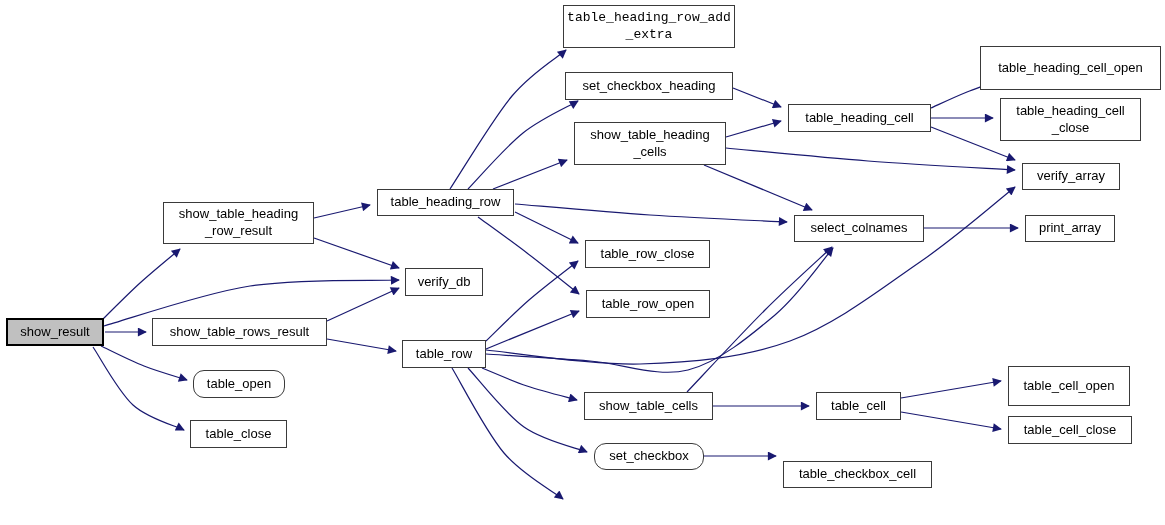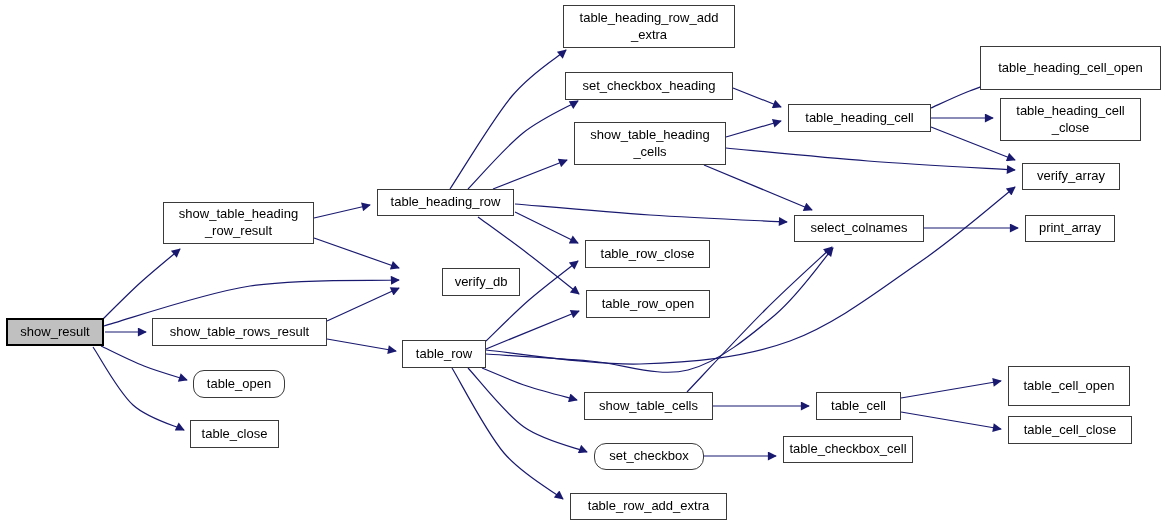--- a/index.html
+++ b/index.html
@@ -71,38 +71,37 @@
       <path d="M713,406 L809,406" fill="none" stroke="#191970" stroke-width="1.2" marker-end="url(#arrowhead)"></path>
       <path d="M704,456 L776,456" fill="none" stroke="#191970" stroke-width="1.2" marker-end="url(#arrowhead)"></path>
       <path d="M901,398 L1001,381" fill="none" stroke="#191970" stroke-width="1.2" marker-end="url(#arrowhead)"></path>
       <path d="M901,412 L1001,429" fill="none" stroke="#191970" stroke-width="1.2" marker-end="url(#arrowhead)"></path>
     </svg>
     <div class="node highlight" style="left: 6px; top: 318px; width: 98px; height: 28px;">show_result</div>
     <div class="node" style="left: 163px; top: 202px; width: 151px; height: 42px;">show_table_heading
 _row_result</div>
     <div class="node" style="left: 152px; top: 318px; width: 175px; height: 28px;">show_table_rows_result</div>
     <div class="node" style="left: 193px; top: 370px; width: 92px; height: 28px; border-radius: 11px;">table_open</div>
-    <div class="node" style="left: 190px; top: 420px; width: 89px; height: 28px;">table_close</div>
+    <div class="node" style="left: 190px; top: 420px; width: 97px; height: 28px;">table_close</div>
     <div class="node" style="left: 377px; top: 189px; width: 137px; height: 27px;">table_heading_row</div>
-    <div class="node" style="left: 405px; top: 268px; width: 78px; height: 28px; margin-left: 37px;">verify_db</div>
+    <div class="node" style="left: 405px; top: 268px; width: 78px; height: 28px;">verify_db</div>
     <div class="node" style="left: 402px; top: 340px; width: 84px; height: 28px;">table_row</div>
-    <div class="node" style="left: 563px; top: 5px; width: 172px; height: 43px;">table_heading_row_add
+    <div class="node" style="left: 563px; top: 5px; width: 172px; height: 43px; font-family: Liberation Mono, monospace;">table_heading_row_add
 _extra</div>
     <div class="node" style="left: 565px; top: 72px; width: 168px; height: 28px;">set_checkbox_heading</div>
     <div class="node" style="left: 574px; top: 122px; width: 152px; height: 43px;">show_table_heading
 _cells</div>
     <div class="node" style="left: 585px; top: 240px; width: 125px; height: 28px;">table_row_close</div>
     <div class="node" style="left: 586px; top: 290px; width: 124px; height: 28px;">table_row_open</div>
     <div class="node" style="left: 584px; top: 392px; width: 129px; height: 28px;">show_table_cells</div>
     <div class="node" style="left: 594px; top: 443px; width: 110px; height: 27px; border-radius: 12px;">set_checkbox</div>
-    <div class="node" style="left: 570px; top: 493px; width: 157px; height: 27px;">table_row_add_extra</div>
     <div class="node" style="left: 788px; top: 104px; width: 143px; height: 28px;">table_heading_cell</div>
     <div class="node" style="left: 794px; top: 215px; width: 130px; height: 27px;">select_colnames</div>
     <div class="node" style="left: 980px; top: 46px; width: 181px; height: 44px;">table_heading_cell_open</div>
     <div class="node" style="left: 1000px; top: 98px; width: 141px; height: 43px;">table_heading_cell
 _close</div>
     <div class="node" style="left: 1022px; top: 163px; width: 98px; height: 27px;">verify_array</div>
     <div class="node" style="left: 1025px; top: 215px; width: 90px; height: 27px;">print_array</div>
     <div class="node" style="left: 816px; top: 392px; width: 85px; height: 28px;">table_cell</div>
-    <div class="node" style="left: 783px; top: 436px; width: 130px; height: 27px; text-align: right;">table_checkbox_cell</div>
+    <div class="node" style="left: 783px; top: 461px; width: 149px; height: 27px; text-align: right;">table_checkbox_cell</div>
     <div class="node" style="left: 1008px; top: 366px; width: 122px; height: 40px;">table_cell_open</div>
     <div class="node" style="left: 1008px; top: 416px; width: 124px; height: 28px;">table_cell_close</div>
   </div>
 
 </body></html>

